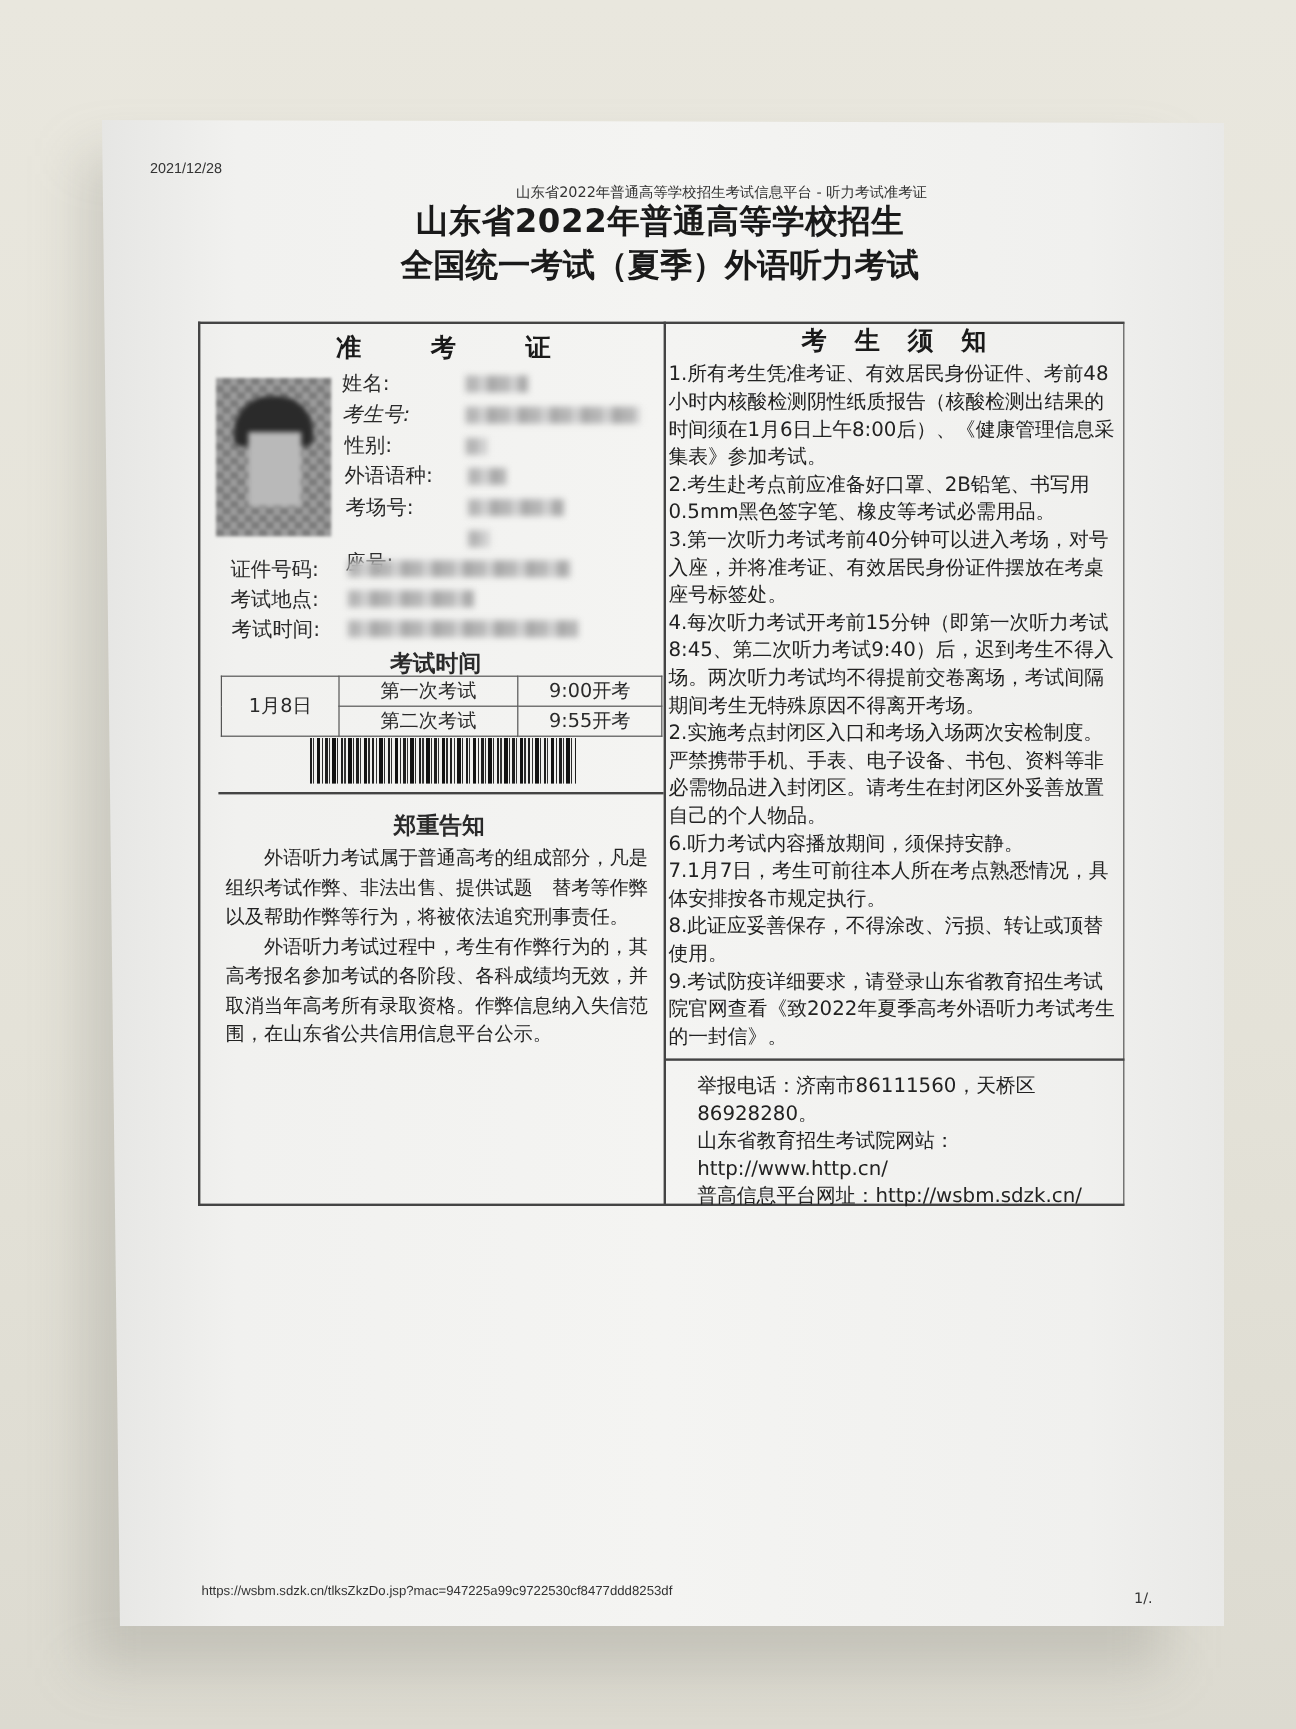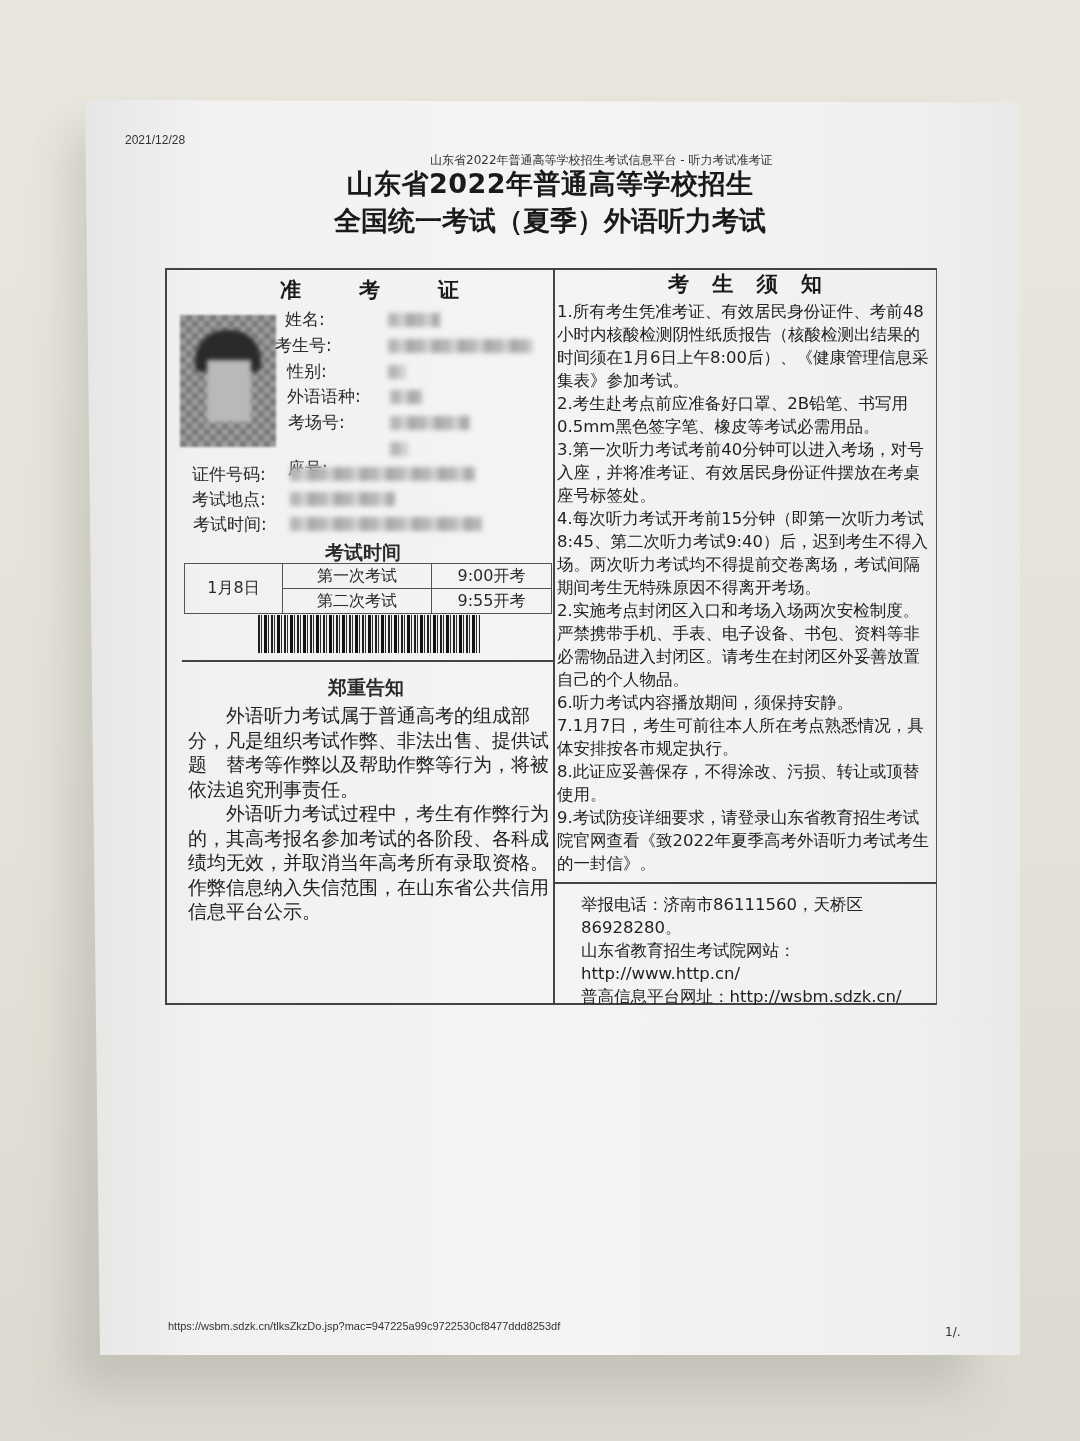--- a/index.html
+++ b/index.html
@@ -47,21 +47,21 @@
   table.sched {
     position:absolute; left:184px; top:563px; width:368px; border-collapse:collapse;
     font-size:16px; color:#2a2a2a;
   }
   table.sched td { border:1.5px solid #555; text-align:center; height:24px; padding:0; }
   .barcode {
     position:absolute; left:258px; top:615px; width:222px; height:38px;
     background:repeating-linear-gradient(90deg,#1e1e1e 0 2px,#f0f0ee 2px 3px,#333 3px 4px,#f0f0ee 4px 6px,#111 6px 9px,#f0f0ee 9px 10px,#2b2b2b 10px 11px,#f0f0ee 11px 13px);
   }
   .notice-title { left:328px; top:675px; font-size:19px; font-weight:bold; }
-  .notice-body { left:188px; top:703px; width:365px; font-size:19px; line-height:24.5px; color:#222; }
+  .notice-body { left:188px; top:703px; width:365px; font-size:16px; line-height:24.5px; color:#222; }
   .notice-body p { margin:0; }
   .xz-body { left:557px; top:300px; width:375px; font-size:16.5px; line-height:23px; color:#222; }
   .xz-body p { margin:0; }
   .contact { left:561px; top:893px; width:370px; font-size:16.5px; line-height:23px; color:#222;margin-left:20px; }
   .contact p { margin:0; }
   .footer-url { left:168px; top:1320px; font-size:11px; font-family:"Liberation Sans",sans-serif; color:#333; }
   .footer-page { left:945px; top:1325px; font-size:12px; color:#333; }
 </style>
 </head>
 <body>
@@ -84,21 +84,21 @@
   <span>证</span>
 </div>
 
 <div class="photo"></div>
 <div class="photo-hair"></div>
 <div class="photo-face"></div>
 
 <div class="abs field-label" style="left:285px;top:308px;">姓名:</div>
 <div class="abs blur" style="left:388px;top:313px;width:52px;"></div>
 
-<div class="abs field-label" style="left:275px;top:334px;">考生号:</div>
+<div class="abs field-label" style="left:285px;top:334px;font-style:italic;">考生号:</div>
 <div class="abs blur" style="left:388px;top:339px;width:145px;"></div>
 
 <div class="abs field-label" style="left:287px;top:360px;">性别:</div>
 <div class="abs blur" style="left:388px;top:365px;width:18px;"></div>
 
 <div class="abs field-label" style="left:287px;top:385px;">外语语种:</div>
 <div class="abs blur" style="left:390px;top:390px;width:32px;"></div>
 
 <div class="abs field-label" style="left:288px;top:411px;">考场号:</div>
 <div class="abs blur" style="left:390px;top:416px;width:80px;"></div>

